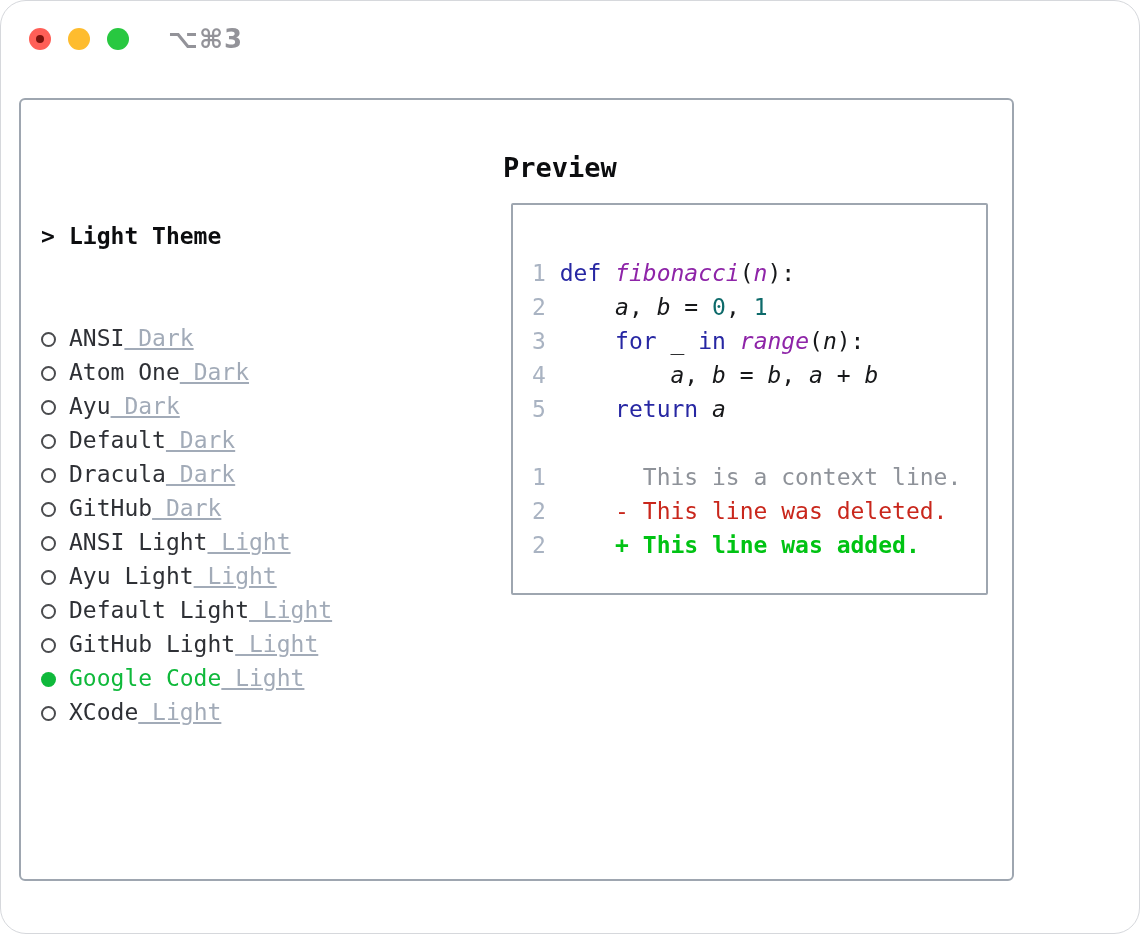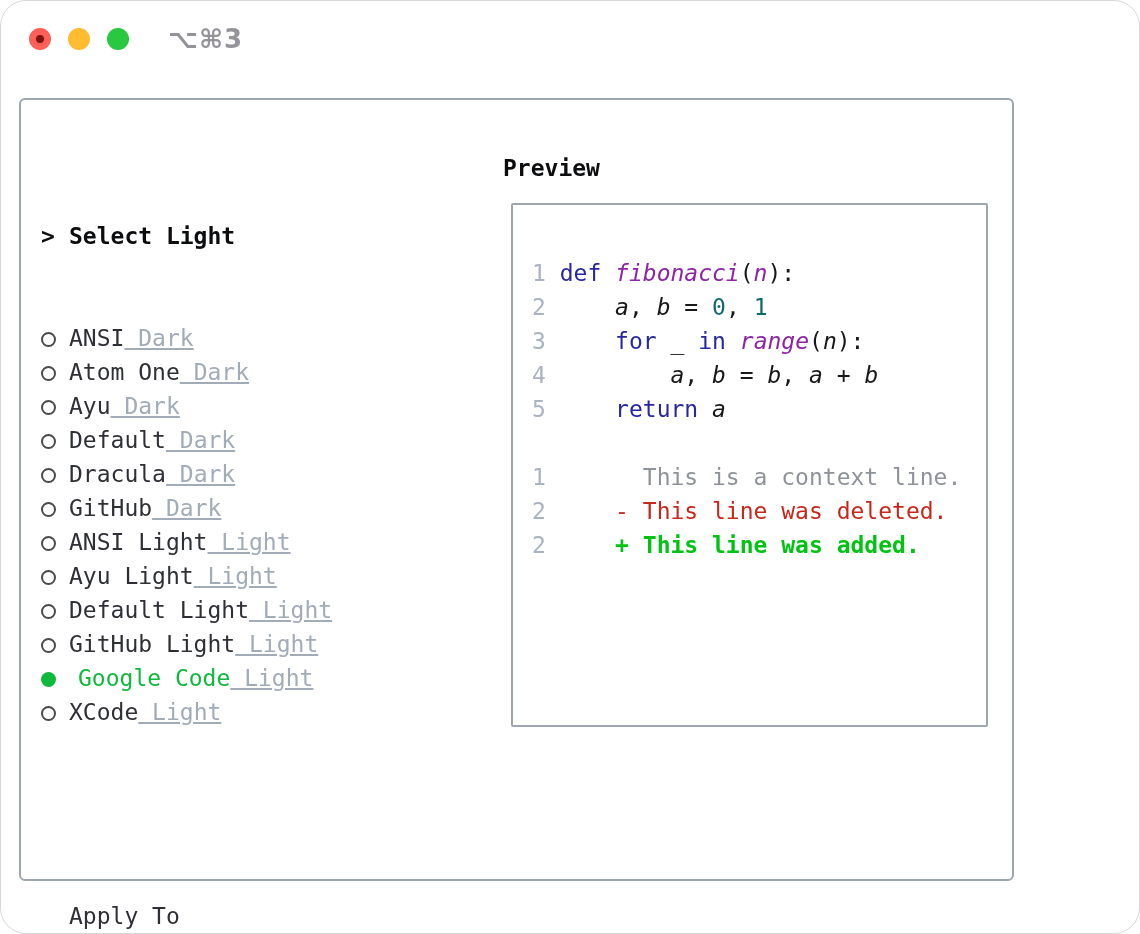--- a/index.html
+++ b/index.html
@@ -39,30 +39,30 @@
     font-size:23px;line-height:34px;color:var(--text);white-space:pre;
   }
   .row{height:34px;}
   .marker{display:inline-block;width:28px;}
   .cursor{font-weight:bold;color:var(--header);}
   .dot{display:inline-block;width:15px;height:15px;border-radius:50%;vertical-align:-1px;}
   .dot.ring{border:2px solid var(--ring);background:transparent;}
   .dot.filled{background:var(--accent-green);}
   .bold{font-weight:bold;color:var(--header);}
   .label{color:var(--text);}
-  .label.selected{color:var(--accent-green);margin-left:9px;}
+  .label.selected{color:var(--accent-green);}
   .variant{color:var(--suffix);text-decoration:underline;}
   .spacer{height:34px;}
   
   .preview-title{
-    position:absolute;left:482px;top:51px;font-size:23px;line-height:34px;
+    position:absolute;left:482px;top:51px;font-size:27px;line-height:34px;
     font-weight:bold;color:var(--header);
   }
   .preview-box{
-    position:absolute;left:490px;top:103px;width:477px;height:524px;
+    position:absolute;left:490px;top:103px;width:477px;height:392px;
     border:2px solid var(--border);border-radius:2px;background:#fff;
   }
   .code{
     position:absolute;left:19px;top:51px;font-size:23px;line-height:34px;white-space:pre;
   }
   .code .ln{color:var(--line-num);}
   .tk-keyword{color:var(--keyword);}
   .tk-function{color:var(--function);font-style:italic;}
   .tk-variable{color:var(--variable);font-style:italic;}
   .tk-number{color:var(--number);}
@@ -79,24 +79,23 @@
     <div class="lights">
       <span class="light red"></span>
       <span class="light yellow"></span>
       <span class="light green"></span>
     </div>
     <div class="win-title">⌥⌘3</div>
   </div>
 
   <div class="main-panel">
     <div class="left-col">
-      <div class="row"><span class="marker cursor">&gt;</span><span class="bold">Select Light</span></div>
+      <div class="row"><span class="marker cursor">&gt;</span><span class="bold">Light Theme</span></div>
       <div id="theme-items"><div class="row"><span class="marker"><span class="dot ring"></span></span><span class="label">ANSI</span><span class="variant"> Dark</span></div><div class="row"><span class="marker"><span class="dot ring"></span></span><span class="label">Atom One</span><span class="variant"> Dark</span></div><div class="row"><span class="marker"><span class="dot ring"></span></span><span class="label">Ayu</span><span class="variant"> Dark</span></div><div class="row"><span class="marker"><span class="dot ring"></span></span><span class="label">Default</span><span class="variant"> Dark</span></div><div class="row"><span class="marker"><span class="dot ring"></span></span><span class="label">Dracula</span><span class="variant"> Dark</span></div><div class="row"><span class="marker"><span class="dot ring"></span></span><span class="label">GitHub</span><span class="variant"> Dark</span></div><div class="row"><span class="marker"><span class="dot ring"></span></span><span class="label">ANSI Light</span><span class="variant"> Light</span></div><div class="row"><span class="marker"><span class="dot ring"></span></span><span class="label">Ayu Light</span><span class="variant"> Light</span></div><div class="row"><span class="marker"><span class="dot ring"></span></span><span class="label">Default Light</span><span class="variant"> Light</span></div><div class="row"><span class="marker"><span class="dot ring"></span></span><span class="label">GitHub Light</span><span class="variant"> Light</span></div><div class="row"><span class="marker"><span class="dot filled"></span></span><span class="label selected">Google Code</span><span class="variant"> Light</span></div><div class="row"><span class="marker"><span class="dot ring"></span></span><span class="label">XCode</span><span class="variant"> Light</span></div></div>
       <div class="spacer"></div>
-      <div class="row"><span class="marker"></span><span class="label">Apply To</span></div>
       
       
       
     </div>
 
     <div class="preview-title">Preview</div>
     <div class="preview-box">
       <div class="code" id="code-lines"><div class="row"><span class="ln">1 </span><span class="tk-keyword">def </span><span class="tk-function">fibonacci</span><span class="tk-plain">(</span><span class="tk-function">n</span><span class="tk-plain">):</span></div><div class="row"><span class="ln">2 </span><span class="tk-plain">    </span><span class="tk-variable">a</span><span class="tk-plain">, </span><span class="tk-variable">b</span><span class="tk-plain"> = </span><span class="tk-number">0</span><span class="tk-plain">, </span><span class="tk-number">1</span></div><div class="row"><span class="ln">3 </span><span class="tk-plain">    </span><span class="tk-keyword">for</span><span class="tk-plain"> </span><span class="tk-variable">_</span><span class="tk-plain"> </span><span class="tk-keyword">in</span><span class="tk-plain"> </span><span class="tk-function">range</span><span class="tk-plain">(</span><span class="tk-variable">n</span><span class="tk-plain">):</span></div><div class="row"><span class="ln">4 </span><span class="tk-plain">        </span><span class="tk-variable">a</span><span class="tk-plain">, </span><span class="tk-variable">b</span><span class="tk-plain"> = </span><span class="tk-variable">b</span><span class="tk-plain">, </span><span class="tk-variable">a</span><span class="tk-plain"> + </span><span class="tk-variable">b</span></div><div class="row"><span class="ln">5 </span><span class="tk-plain">    </span><span class="tk-keyword">return</span><span class="tk-plain"> </span><span class="tk-variable">a</span></div><div class="row"><span class="ln"> </span></div><div class="row"><span class="ln">1 </span><span class="tk-context">      This is a context line.</span></div><div class="row"><span class="ln">2 </span><span class="tk-plain">    </span><span class="tk-removed">- This line was deleted.</span></div><div class="row"><span class="ln">2 </span><span class="tk-plain">    </span><span class="tk-added">+ This line was added.</span></div></div>
     </div>
   </div>

